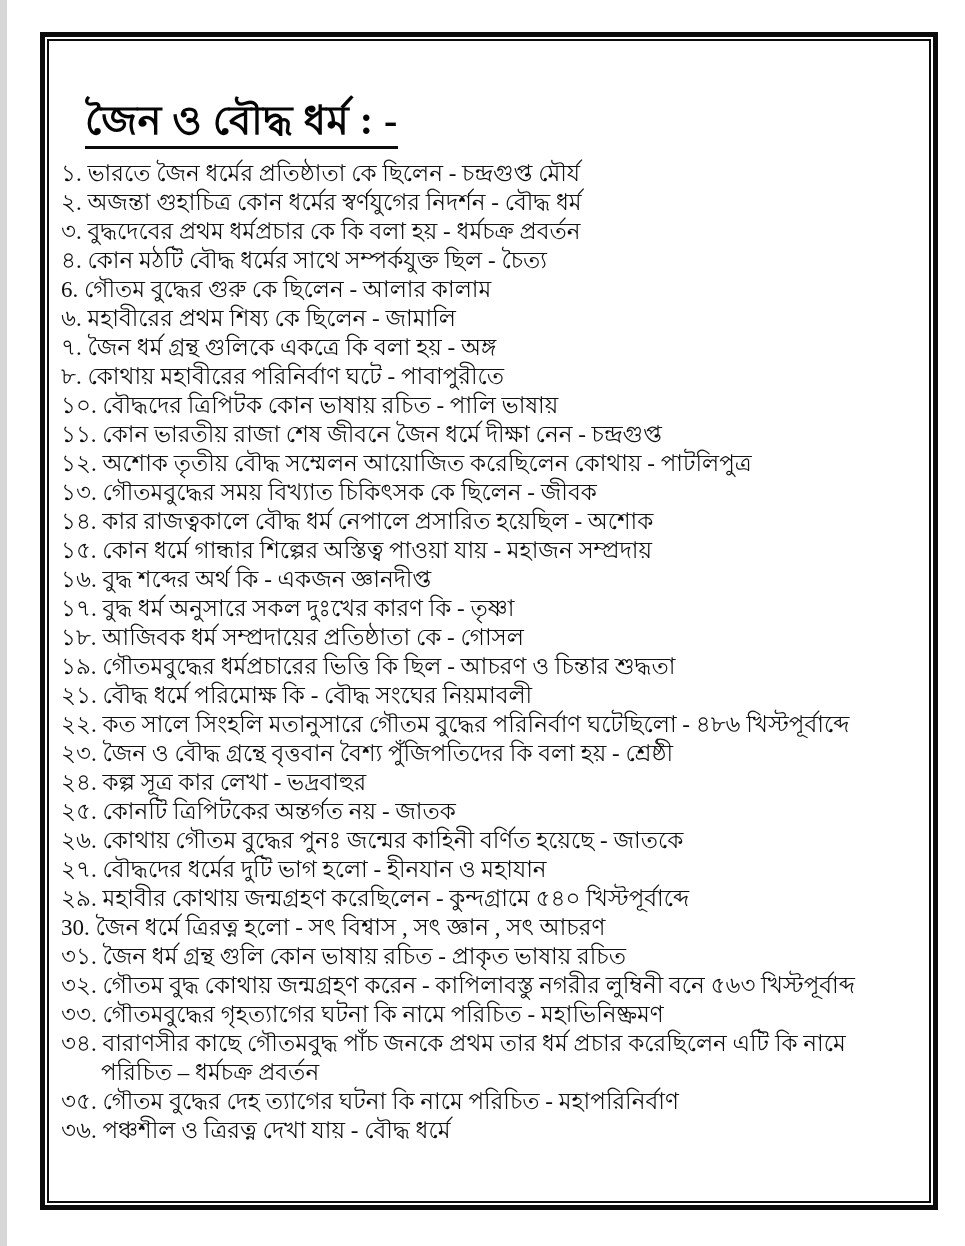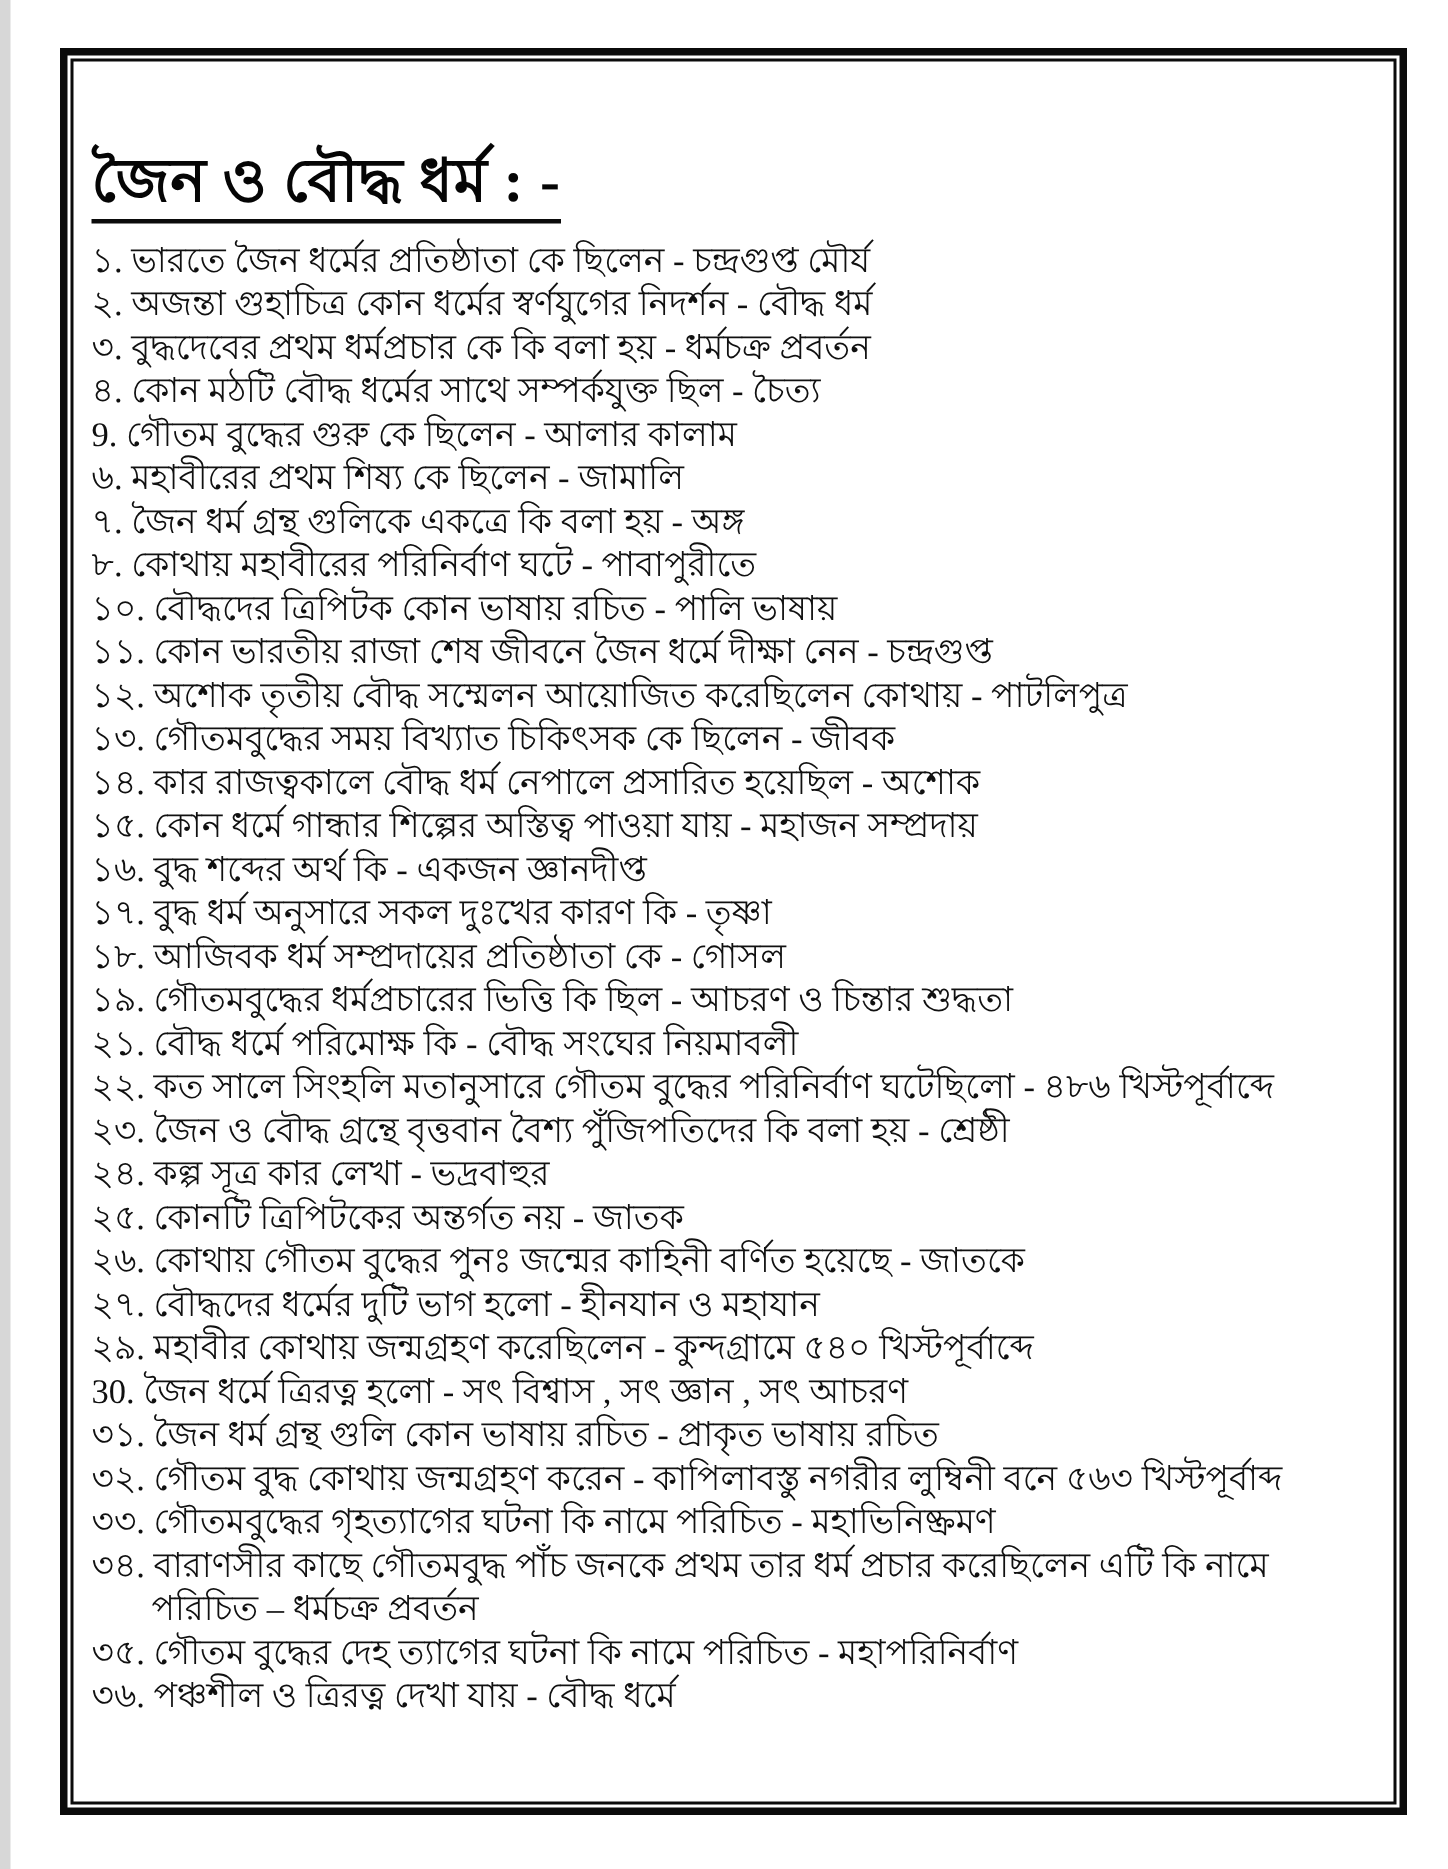--- a/index.html
+++ b/index.html
@@ -39,20 +39,21 @@
   .doc-title {
     display: inline-block;
     font-size: 40px;
     font-weight: bold;
     line-height: 1.1;
     color: #050505;
     border-bottom: 3px solid #0b0b0b;
     padding-bottom: 3px;
     margin-bottom: 10px;
     letter-spacing: 0.5px;
+    margin-left: 24px;
   }
   .qa-list {
     list-style: none;
     font-size: 23px;
     line-height: 29px;
     color: #101010;
   }
   .qa-list li {
     padding-left: 40px;   
     text-indent: -40px;
@@ -66,21 +67,21 @@
 
 <div class="frame-outer">
   <div class="frame-inner">
     <div class="content">
       <h1 class="doc-title">জৈন ও বৌদ্ধ ধর্ম : -</h1>
       <ol class="qa-list" id="qa-list">
           <li>১. ভারতে জৈন ধর্মের প্রতিষ্ঠাতা কে ছিলেন - চন্দ্রগুপ্ত মৌর্য</li>
           <li>২. অজন্তা গুহাচিত্র কোন ধর্মের স্বর্ণযুগের নিদর্শন - বৌদ্ধ ধর্ম</li>
           <li>৩. বুদ্ধদেবের প্রথম ধর্মপ্রচার কে কি বলা হয় - ধর্মচক্র প্রবর্তন</li>
           <li>৪. কোন মঠটি বৌদ্ধ ধর্মের সাথে সম্পর্কযুক্ত ছিল  - চৈত্য</li>
-          <li>9. গৌতম বুদ্ধের গুরু কে ছিলেন  - আলার কালাম</li>
+          <li>6. গৌতম বুদ্ধের গুরু কে ছিলেন  - আলার কালাম</li>
           <li>৬. মহাবীরের প্রথম শিষ্য কে ছিলেন - জামালি</li>
           <li>৭. জৈন ধর্ম গ্রন্থ গুলিকে একত্রে কি বলা হয় - অঙ্গ</li>
           <li>৮. কোথায় মহাবীরের পরিনির্বাণ ঘটে - পাবাপুরীতে</li>
           <li>১০. বৌদ্ধদের ত্রিপিটক কোন ভাষায় রচিত - পালি ভাষায়</li>
           <li>১১. কোন ভারতীয় রাজা শেষ জীবনে জৈন ধর্মে দীক্ষা নেন - চন্দ্রগুপ্ত</li>
           <li>১২. অশোক তৃতীয় বৌদ্ধ সম্মেলন আয়োজিত করেছিলেন কোথায়  - পাটলিপুত্র</li>
           <li>১৩. গৌতমবুদ্ধের সময় বিখ্যাত চিকিৎসক কে ছিলেন - জীবক</li>
           <li>১৪. কার রাজত্বকালে বৌদ্ধ ধর্ম নেপালে প্রসারিত হয়েছিল - অশোক</li>
           <li>১৫. কোন ধর্মে গান্ধার শিল্পের অস্তিত্ব পাওয়া যায় - মহাজন সম্প্রদায়</li>
           <li>১৬. বুদ্ধ শব্দের অর্থ কি  - একজন জ্ঞানদীপ্ত</li>

